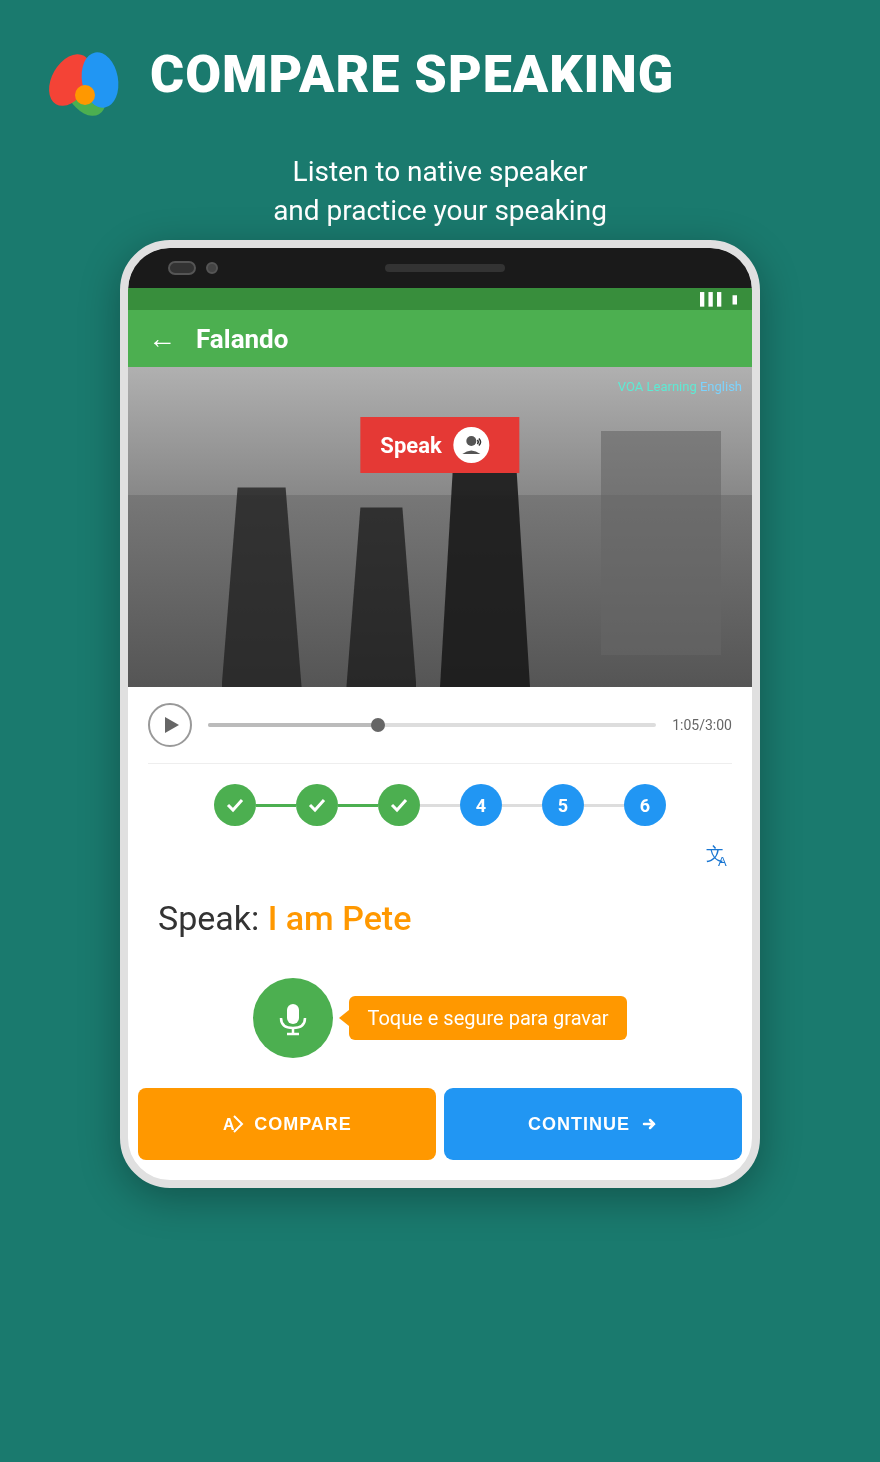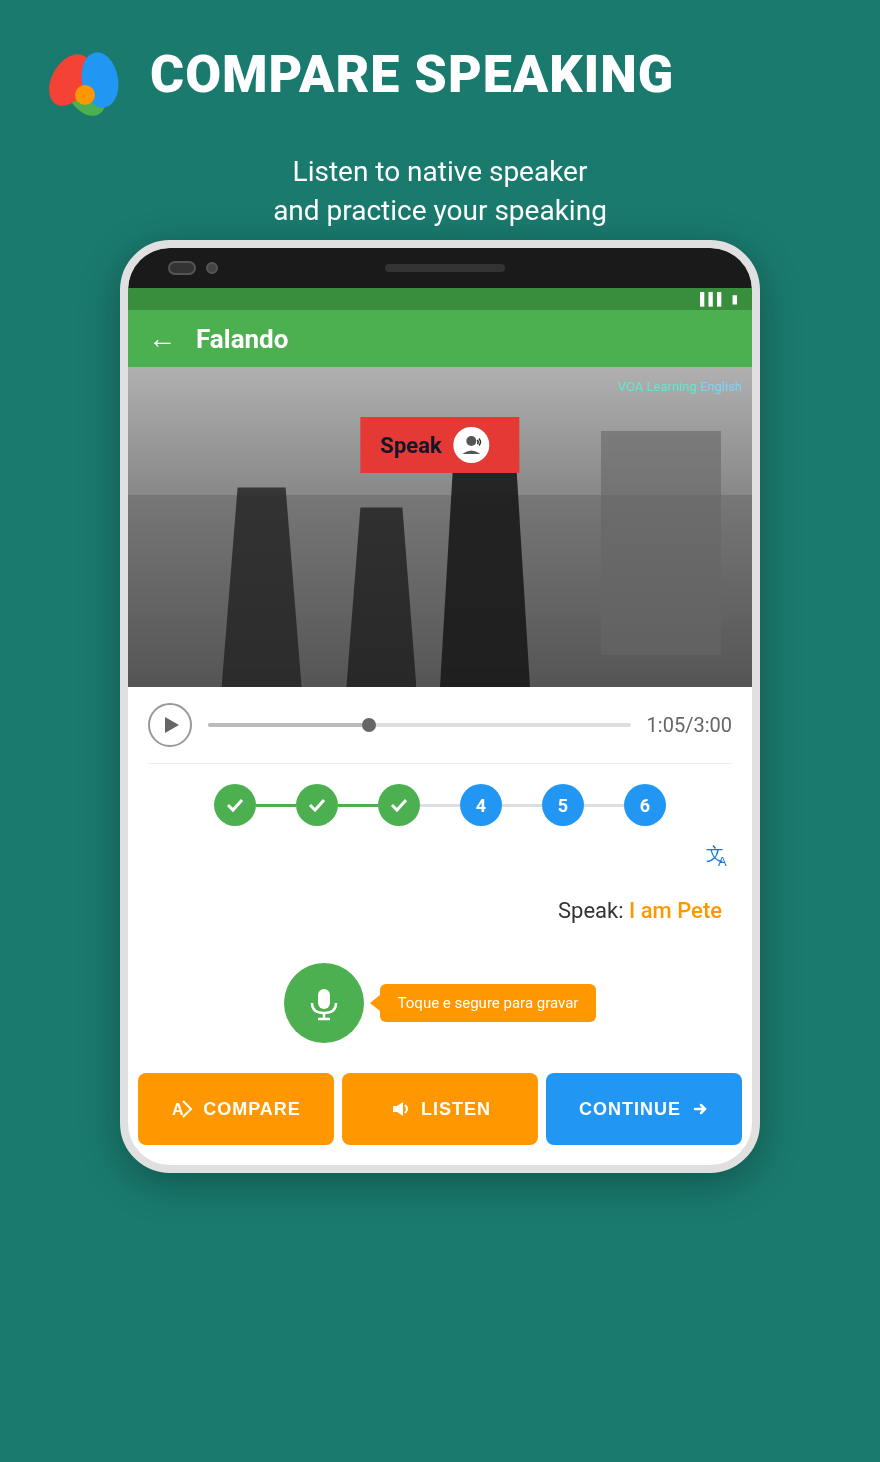--- a/index.html
+++ b/index.html
@@ -164,21 +164,21 @@
       clip-path: polygon(15% 0%, 85% 5%, 100% 100%, 0% 100%);
       opacity: 0.9;
     }
 
     .speak-overlay {
       position: absolute;
       top: 50px;
       left: 50%;
       transform: translateX(-50%);
       background: #e53935;
-      color: #0f172a;
+      color: #ffffff;
       font-size: 22px;
       font-weight: bold;
       padding: 10px 30px 10px 20px;
       display: flex;
       align-items: center;
       gap: 12px;
     }
     .speak-icon {
       width: 36px;
       height: 36px;
@@ -244,21 +244,21 @@
       top: 50%;
       left: 38%;
       transform: translate(-50%, -50%);
       width: 14px;
       height: 14px;
       background: #666;
       border-radius: 50%;
     }
     .time-display {
       color: #666;
-      font-size: 20px;
+      font-size: 14px;
       flex-shrink: 0;
     }
 
     .divider {
       height: 1px;
       background: #eee;
       margin: 0 20px;
     }
 
     
@@ -310,23 +310,23 @@
       padding: 4px 20px;
     }
     .translate-icon {
       font-size: 26px;
       color: #1976d2;
       cursor: pointer;
     }
 
     
     .speak-phrase {
-      text-align: right;
+      text-align: left;
       padding: 20px 30px 30px;
-      font-size: 22px;
+      font-size: 34px;
       color: #333;
     }
     .speak-phrase-colored {
       color: #ff9800;
       font-weight: 500;
     }
 
     
     .mic-area {
       display: flex;
@@ -342,21 +342,21 @@
       border-radius: 50%;
       display: flex;
       align-items: center;
       justify-content: center;
       cursor: pointer;
       flex-shrink: 0;
     }
     .tooltip-bubble {
       background: #ff9800;
       color: white;
-      font-size: 15px;
+      font-size: 20px;
       padding: 10px 18px;
       border-radius: 6px;
       margin-left: 16px;
       position: relative;
       white-space: nowrap;
     }
     .tooltip-bubble::before {
       content: '';
       position: absolute;
       left: -10px;
@@ -392,20 +392,21 @@
       background: #ff9800;
       color: white;
     }
     .btn-listen {
       background: #ff9800;
       color: white;
     }
     .btn-continue {
       background: #2196f3;
       color: white;
+      border-radius: 9px;
     }
   </style>
 </head>
 <body>
 
 <div class="header">
 
   <svg class="logo" viewBox="0 0 90 90" xmlns="http://www.w3.org/2000/svg">
     <ellipse cx="45" cy="60" rx="18" ry="28" fill="#4caf50" transform="rotate(-30 45 60)"></ellipse>
     <ellipse cx="30" cy="50" rx="18" ry="28" fill="#f44336" transform="rotate(30 30 50)"></ellipse>
@@ -568,27 +569,20 @@
     </div>
 
     <div class="bottom-buttons">
       <button class="btn btn-compare">
         <svg width="22" height="22" viewBox="0 0 22 22">
           <text x="1" y="17" font-size="16" fill="white" font-family="Arial">A</text>
           <path d="M12 3 L20 11 L12 19" stroke="white" stroke-width="2" fill="none"></path>
         </svg>
         <span>COMPARE</span>
       </button>
-      <button class="btn btn-listen">
-        <svg width="22" height="22" viewBox="0 0 22 22">
-          <path d="M4 8 L4 14 L8 14 L14 18 L14 4 L8 8 Z" fill="white"></path>
-          <path d="M16 7 Q20 11 16 15" stroke="white" stroke-width="2" fill="none"></path>
-        </svg>
-        <span>LISTEN</span>
-      </button>
       <button class="btn btn-continue">
         <span>CONTINUE</span>
         <svg width="18" height="18" viewBox="0 0 18 18">
           <path d="M4 9 L14 9 M10 5 L14 9 L10 13" stroke="white" stroke-width="2.5" fill="none" stroke-linecap="round"></path>
         </svg>
       </button>
     </div>
 
   </div>
 </div>

